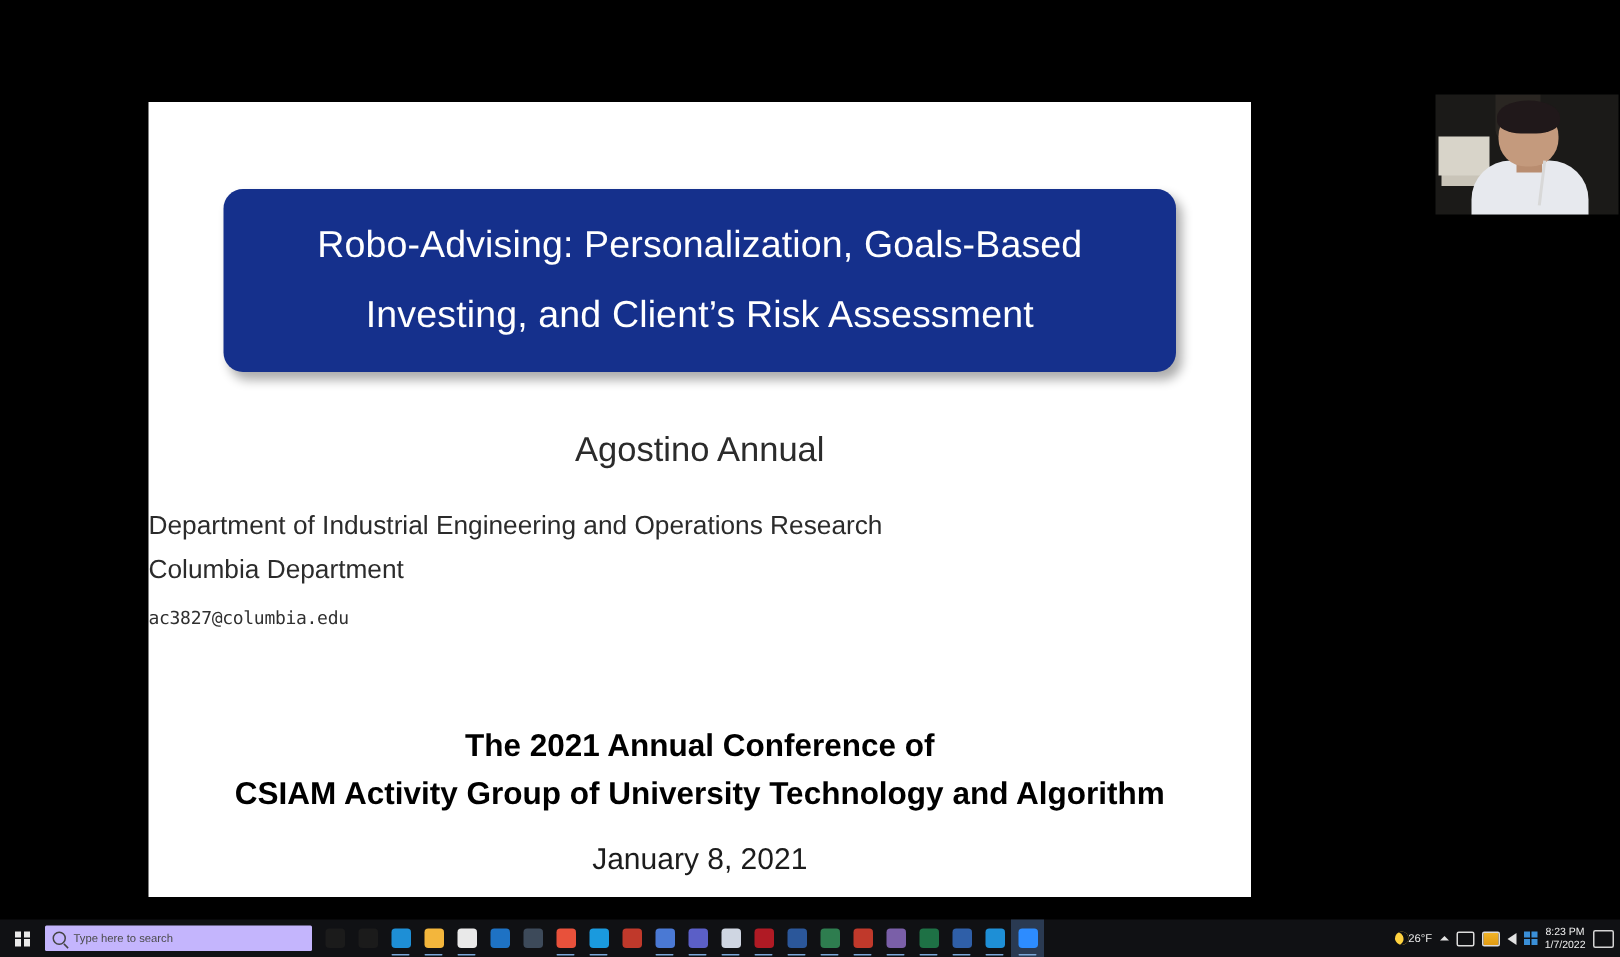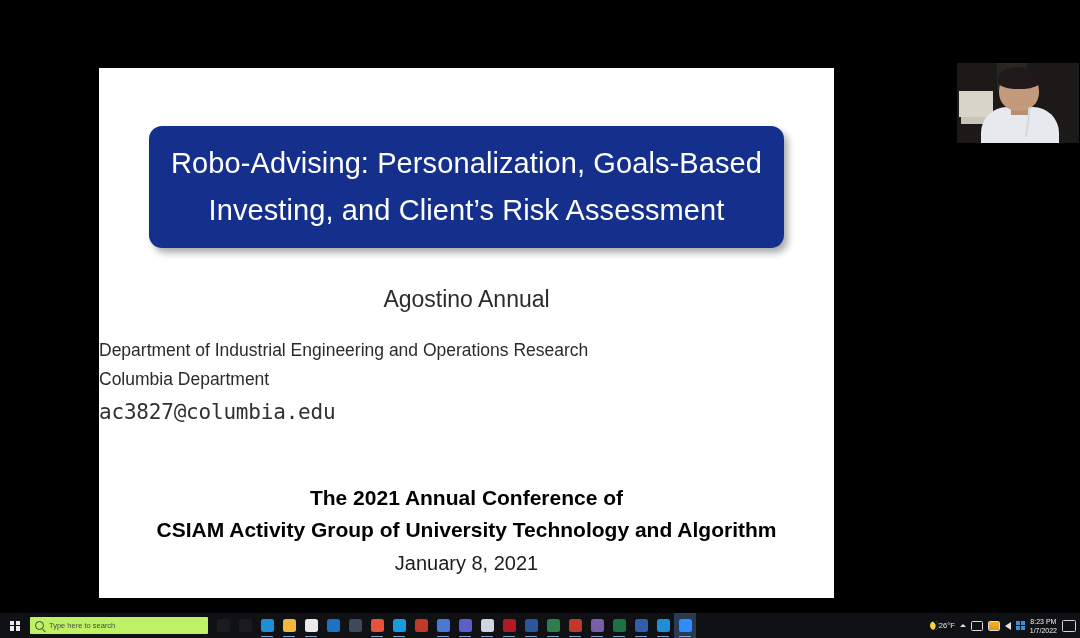--- a/index.html
+++ b/index.html
@@ -9,35 +9,35 @@
 
   
   #slide{position:absolute;left:99px;top:68px;width:735px;height:530px;
          background:#fff;overflow:hidden;}
 
   .title-box{position:absolute;left:50px;top:58px;width:635px;height:122px;
              background:#15308c;border-radius:13px;
              box-shadow:4px 5px 7px rgba(0,0,0,.33);
              display:flex;flex-direction:column;align-items:center;
              justify-content:center;}
-  .title-line{color:#fff;font-size:29px;line-height:47px;white-space:nowrap;
+  .title-line{color:#fff;font-size:25px;line-height:47px;white-space:nowrap;
               letter-spacing:.1px;font-weight:400;}
 
   .author{position:absolute;left:0;top:218px;width:735px;text-align:center;
           font-size:23px;color:#2b2b2b;font-weight:400;}
 
   .affil{position:absolute;left:0;top:268px;width:735px;
          color:#2b2b2b;font-size:17.5px;line-height:29px;}
-  .mono{font-family:"DejaVu Sans Mono",monospace;font-size:21px;
+  .mono{font-family:"DejaVu Sans Mono",monospace;font-size:12px;
         letter-spacing:-0.2px;color:#303030;display:block;margin-top:4px;}
 
   .conf{position:absolute;left:0;top:414px;width:735px;text-align:center;
         color:#000;}
   .conf .b{font-weight:bold;font-size:21px;line-height:32px;display:block;}
-  .conf .date{font-size:20px;display:block;margin-top:6px;color:#1c1c1c;
+  .conf .date{font-size:20px;display:block;margin-top:16px;color:#1c1c1c;
               font-weight:400;}
 
   
   #webcam{position:absolute;left:957px;top:63px;width:122px;height:80px;
           overflow:hidden;background:#1b1a18;}
   .cam-wall{position:absolute;inset:0;
      background:linear-gradient(100deg,#6f6a60 0%,#8d8madd 0%,#918c80 18%,
                 #b9b5a9 30%,#cfcbc0 46%,#c4bfb4 64%,#a49e92 82%,#6d6860 100%);}
   .cam-shelf{position:absolute;left:2px;top:28px;width:34px;height:26px;
      background:#d8d4c9;box-shadow:0 9px 0 -2px #c9c4b8;}
@@ -55,21 +55,21 @@
      background:#d8d8d8;transform:rotate(7deg);}
 
   
   #taskbar{position:absolute;left:0;bottom:0;width:1080px;height:25px;
            background:#101114;display:flex;align-items:center;}
   .tb-start{width:30px;height:25px;display:flex;align-items:center;
             justify-content:center;}
   .win-logo{width:10px;height:10px;display:grid;grid-template-columns:1fr 1fr;
             grid-template-rows:1fr 1fr;gap:1.3px;}
   .win-logo i{background:#eaeaea;display:block;}
-  .tb-search{width:168px;height:17px;background:#bef264;border-radius:1px;
+  .tb-search{width:168px;height:17px;background:#c4b5fd;border-radius:1px;
              display:flex;align-items:center;padding:0 5px;gap:5px;
              margin-right:4px;}
   .tb-search .mag{width:7px;height:7px;border:1.2px solid #444;
             border-radius:50%;position:relative;flex:none;}
   .tb-search .mag:after{content:"";position:absolute;right:-3px;bottom:-2.4px;
             width:3.6px;height:1.2px;background:#444;transform:rotate(45deg);}
   .tb-search span{font-size:7.5px;color:#4a4a4a;white-space:nowrap;}
   .tb-ico{width:22px;height:25px;display:flex;align-items:center;
           justify-content:center;position:relative;flex:none;}
   .tb-ico.active{background:#2a3a52;}

